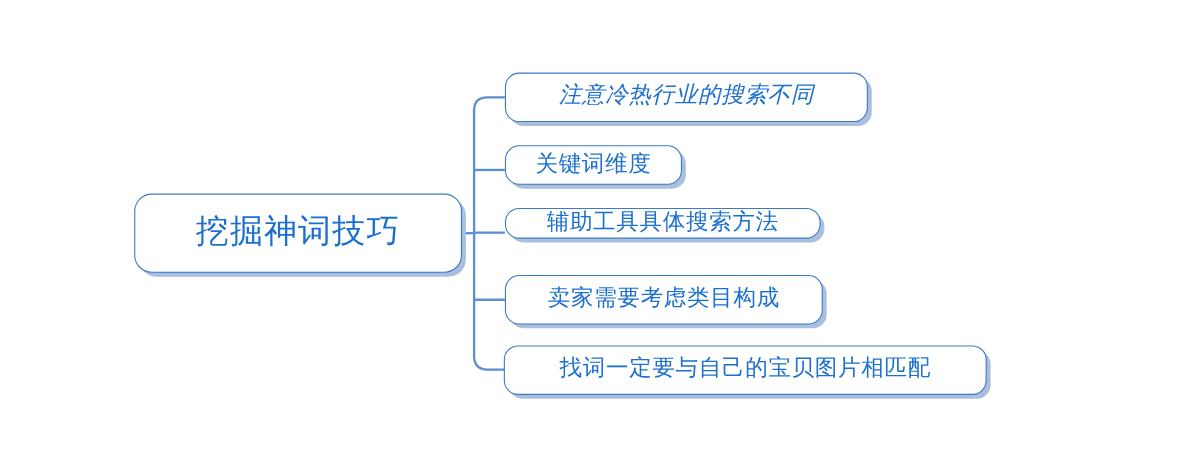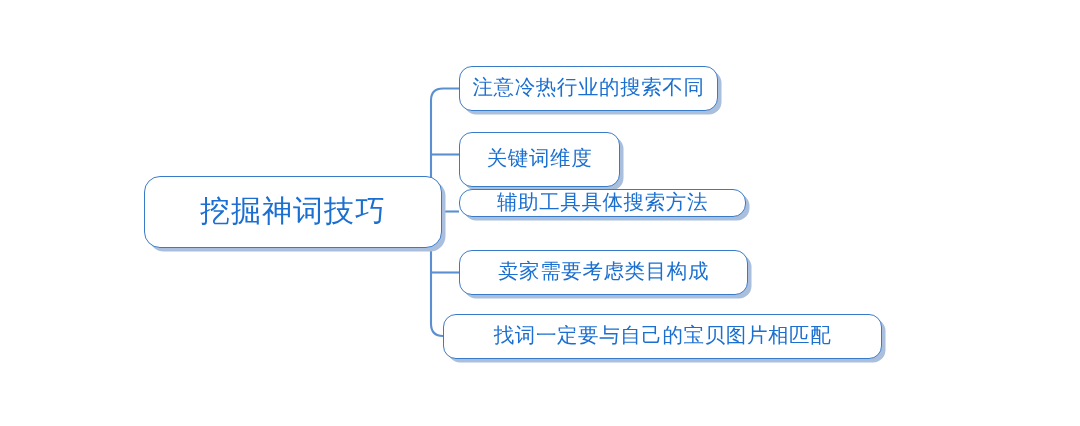--- a/index.html
+++ b/index.html
@@ -37,21 +37,20 @@
     align-items: center;
     justify-content: center;
     color: #1B6FD0;
     white-space: nowrap;
     box-shadow: 4px 4px 0 -0.5px #A9BFDD;
   }
   .node.root {
     border-radius: 16px;
     font-size: 30px;
     letter-spacing: 1px;
-    margin-left: 22px;
   }
   .node.leaf {
     font-size: 20.5px;
     letter-spacing: 0.6px;
   }
   .node-label {
     display: block;
     line-height: 1;
     padding-bottom: 2px;
   }
@@ -73,33 +72,33 @@
       <path d="M431,211.5 L459,211.5"></path>
 
       <path d="M431,272.5 L459,272.5"></path>
     </g>
   </svg>
 
   <div class="node root" style="left:122px; top:176px; width:298px; height:72px;">
     <span class="node-label">挖掘神词技巧</span>
   </div>
 
-  <div class="node leaf" style="left:459px; top:66px; width:259px; height:45px;">
+  <div class="node leaf" style="left:459px; top:66px; width:330px; height:45px;font-style:italic;">
     <span class="node-label">注意冷热行业的搜索不同</span>
   </div>
 
-  <div class="node leaf" style="left:459px; top:132px; width:161px; height:55px;">
+  <div class="node leaf" style="left:459px; top:132px; width:161px; height:36px;">
     <span class="node-label">关键词维度</span>
   </div>
 
   <div class="node leaf" style="left:459px; top:189px; width:287px; height:28px;">
     <span class="node-label">辅助工具具体搜索方法</span>
   </div>
 
   <div class="node leaf" style="left:459px; top:250px; width:289px; height:45px;text-align:center;">
     <span class="node-label">卖家需要考虑类目构成</span>
   </div>
 
-  <div class="node leaf" style="left:443px; top:314px; width:439px; height:45px;">
+  <div class="node leaf" style="left:458px; top:314px; width:439px; height:45px;">
     <span class="node-label">找词一定要与自己的宝贝图片相匹配</span>
   </div>
 
 </div>
 
 </body></html>

